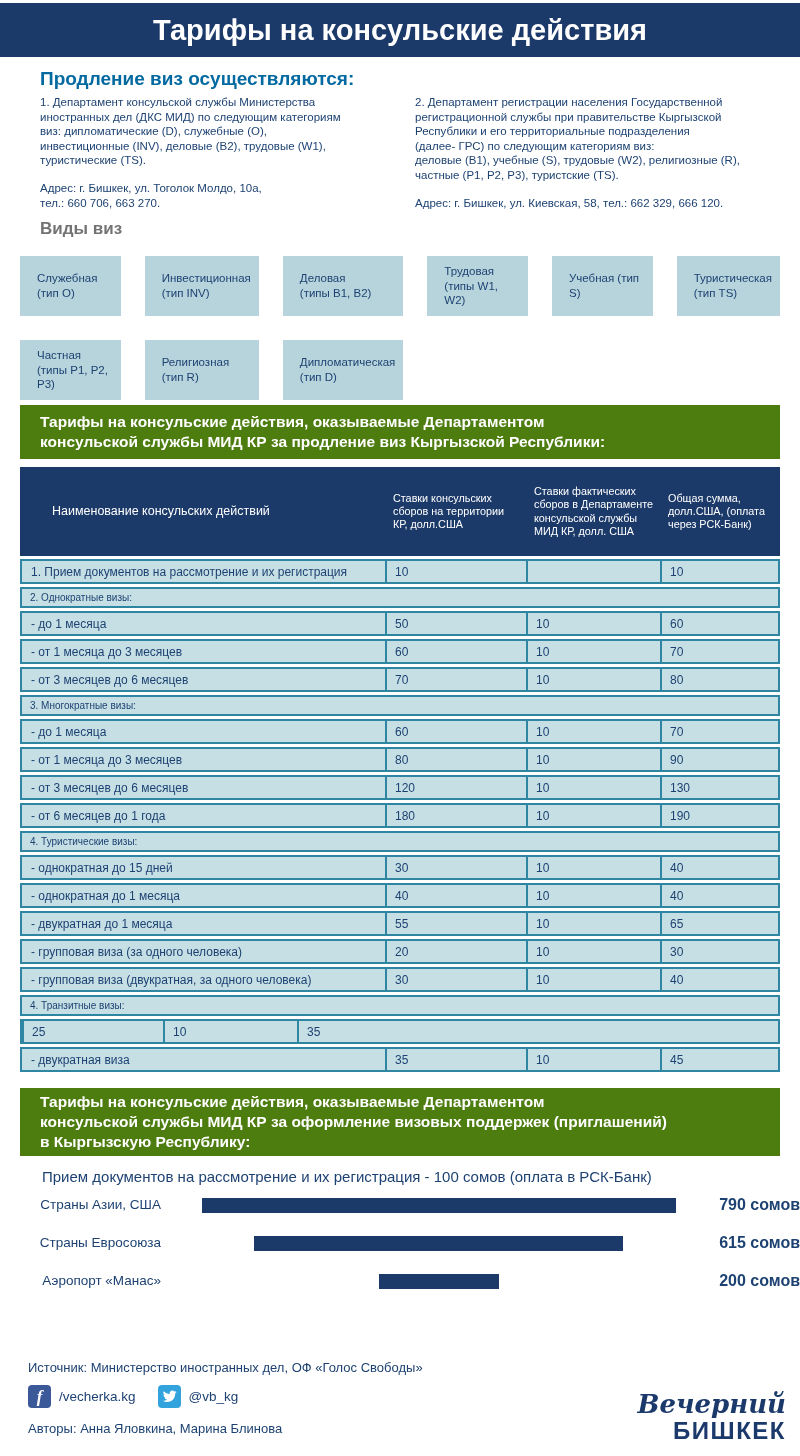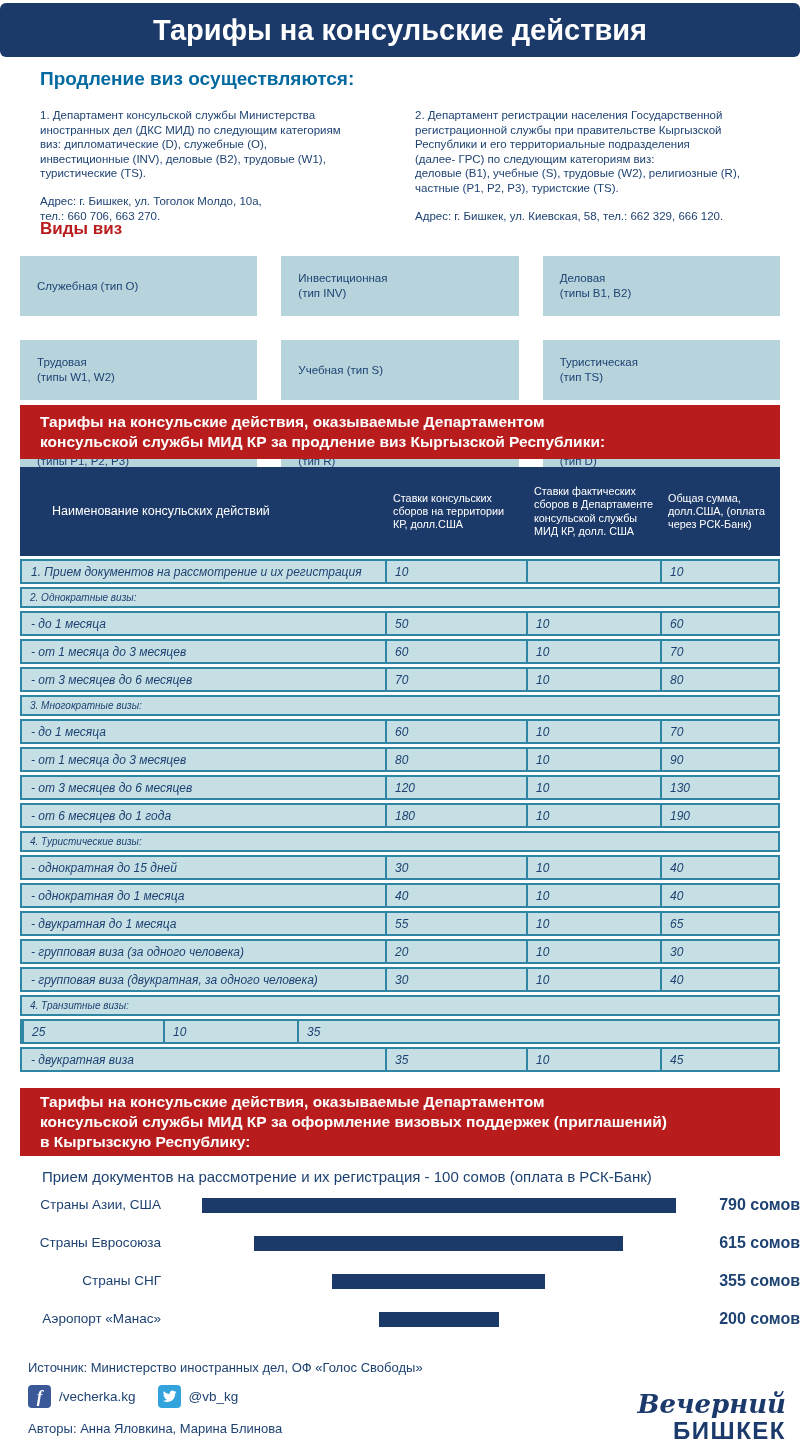--- a/index.html
+++ b/index.html
@@ -2,50 +2,50 @@
 <html><head>
 <meta charset="utf-8">
 <style>
   html,body{margin:0;padding:0;background:#ffffff;}
   #page{
     position:relative;width:800px;height:1456px;background:#ffffff;
     font-family:"Liberation Sans",sans-serif;color:#1d4272;overflow:hidden;
   }
   
   #top-banner{position:absolute;left:0;top:3px;width:800px;height:54px;background:#1c3a69;
-    display:flex;align-items:center;justify-content:center;border-radius:6px;}
+    display:flex;align-items:center;justify-content:center;}
   #page-title{color:#ffffff;font-size:29px;font-weight:bold;margin:0;}
   
   #intro-heading{position:absolute;left:40px;top:68px;font-size:19px;font-weight:bold;color:#0369a1;}
-  .intro-col{position:absolute;top:108px;font-size:11.5px;line-height:1.27;}
+  .intro-col{position:absolute;top:95px;font-size:11.5px;line-height:1.27;}
   #intro-col-1{left:40px;width:350px;}
   #intro-col-2{left:415px;width:375px;}
   .intro-text{white-space:pre-line;margin:0;}
   .intro-address{white-space:pre-line;margin:13px 0 0 0;}
   
-  #visa-heading{position:absolute;left:40px;top:219px;font-size:17px;font-weight:bold;color:#b91c1c;}
+  #visa-heading{position:absolute;left:40px;top:219px;font-size:17px;font-weight:bold;color:#737373;}
   #visa-grid{position:absolute;left:20px;top:256px;width:760px;display:grid;
-    grid-template-columns:repeat(3,1fr);column-gap:13px;row-gap:12px;gap:24px;}
+    grid-template-columns:repeat(6,1fr);column-gap:13px;row-gap:12px;gap:24px;}
   .visa-box{height:60px;background:#b7d4dc;display:flex;align-items:center;
     padding:0 8px 0 17px;font-size:11.5px;line-height:1.3;box-sizing:border-box;white-space:pre-line;}
   
-  .banner{position:absolute;left:20px;width:760px;background:#b91c1c;color:#ffffff;
+  .banner{position:absolute;left:20px;width:760px;background:#4d7c0f;color:#ffffff;
     font-weight:bold;font-size:15.5px;line-height:1.3;display:flex;align-items:center;
     box-sizing:border-box;padding:0 20px;white-space:pre-line;}
   #banner-extend{top:405px;height:54px;}
   #banner-invite{top:1088px;height:68px;}
   
   #tariff-table{position:absolute;left:20px;top:467px;width:760px;}
   #table-header{display:flex;background:#1c3a69;color:#ffffff;height:89px;box-sizing:border-box;}
   .th{display:flex;align-items:center;box-sizing:border-box;line-height:1.22;}
   .th1{width:365px;padding-left:32px;font-size:12.5px;}
   .th2{width:143px;font-size:10.8px;padding:0 8px;}
   .th3{width:134px;font-size:10.8px;padding:0 6px;}
   .th4{width:118px;font-size:10.8px;padding:0 6px;}
-  #tariff-rows{margin-top:3px;display:flex;flex-direction:column;gap:3px;font-style:italic;}
+  #tariff-rows{margin-top:3px;display:flex;flex-direction:column;gap:3px;}
   .row{border:2px solid #2e86a3;background:#c6dfe5;box-sizing:border-box;display:flex;
     font-size:12px;color:#1d4272;}
   .row.data{height:25px;}
   .row.section{height:21px;align-items:center;padding-left:8px;}
   .sec-label{font-size:10px;}
   .cell{display:flex;align-items:center;box-sizing:border-box;}
   .c1{width:363px;padding-left:9px;}
   .c2{width:141px;border-left:2px solid #2e86a3;padding-left:8px;}
   .c3{width:134px;border-left:2px solid #2e86a3;padding-left:8px;}
   .c4{flex:1;border-left:2px solid #2e86a3;padding-left:8px;}
@@ -243,25 +243,20 @@
         <div class="bar-label">Страны Азии, США</div>
         <div class="bar" style="width: 474px; background: rgb(28, 58, 105);"></div>
         <div class="bar-value">790 сомов</div>
       </div>
       <div class="bar-row">
         <div class="bar-label">Страны Евросоюза</div>
         <div class="bar" style="width: 369px; background: rgb(28, 58, 105);"></div>
         <div class="bar-value">615 сомов</div>
       </div>
       <div class="bar-row">
-        <div class="bar-label">Страны СНГ</div>
-        <div class="bar" style="width: 213px; background: rgb(28, 58, 105);"></div>
-        <div class="bar-value">355 сомов</div>
-      </div>
-      <div class="bar-row">
         <div class="bar-label">Аэропорт «Манас»</div>
         <div class="bar" style="width: 120px; background: rgb(28, 58, 105);"></div>
         <div class="bar-value">200 сомов</div>
       </div>
     </div>
 
   <div id="source-line">Источник: Министерство иностранных дел, ОФ «Голос Свободы»</div>
 
   <div id="social-row">
     <div class="social-icon" id="fb-icon">f</div>

